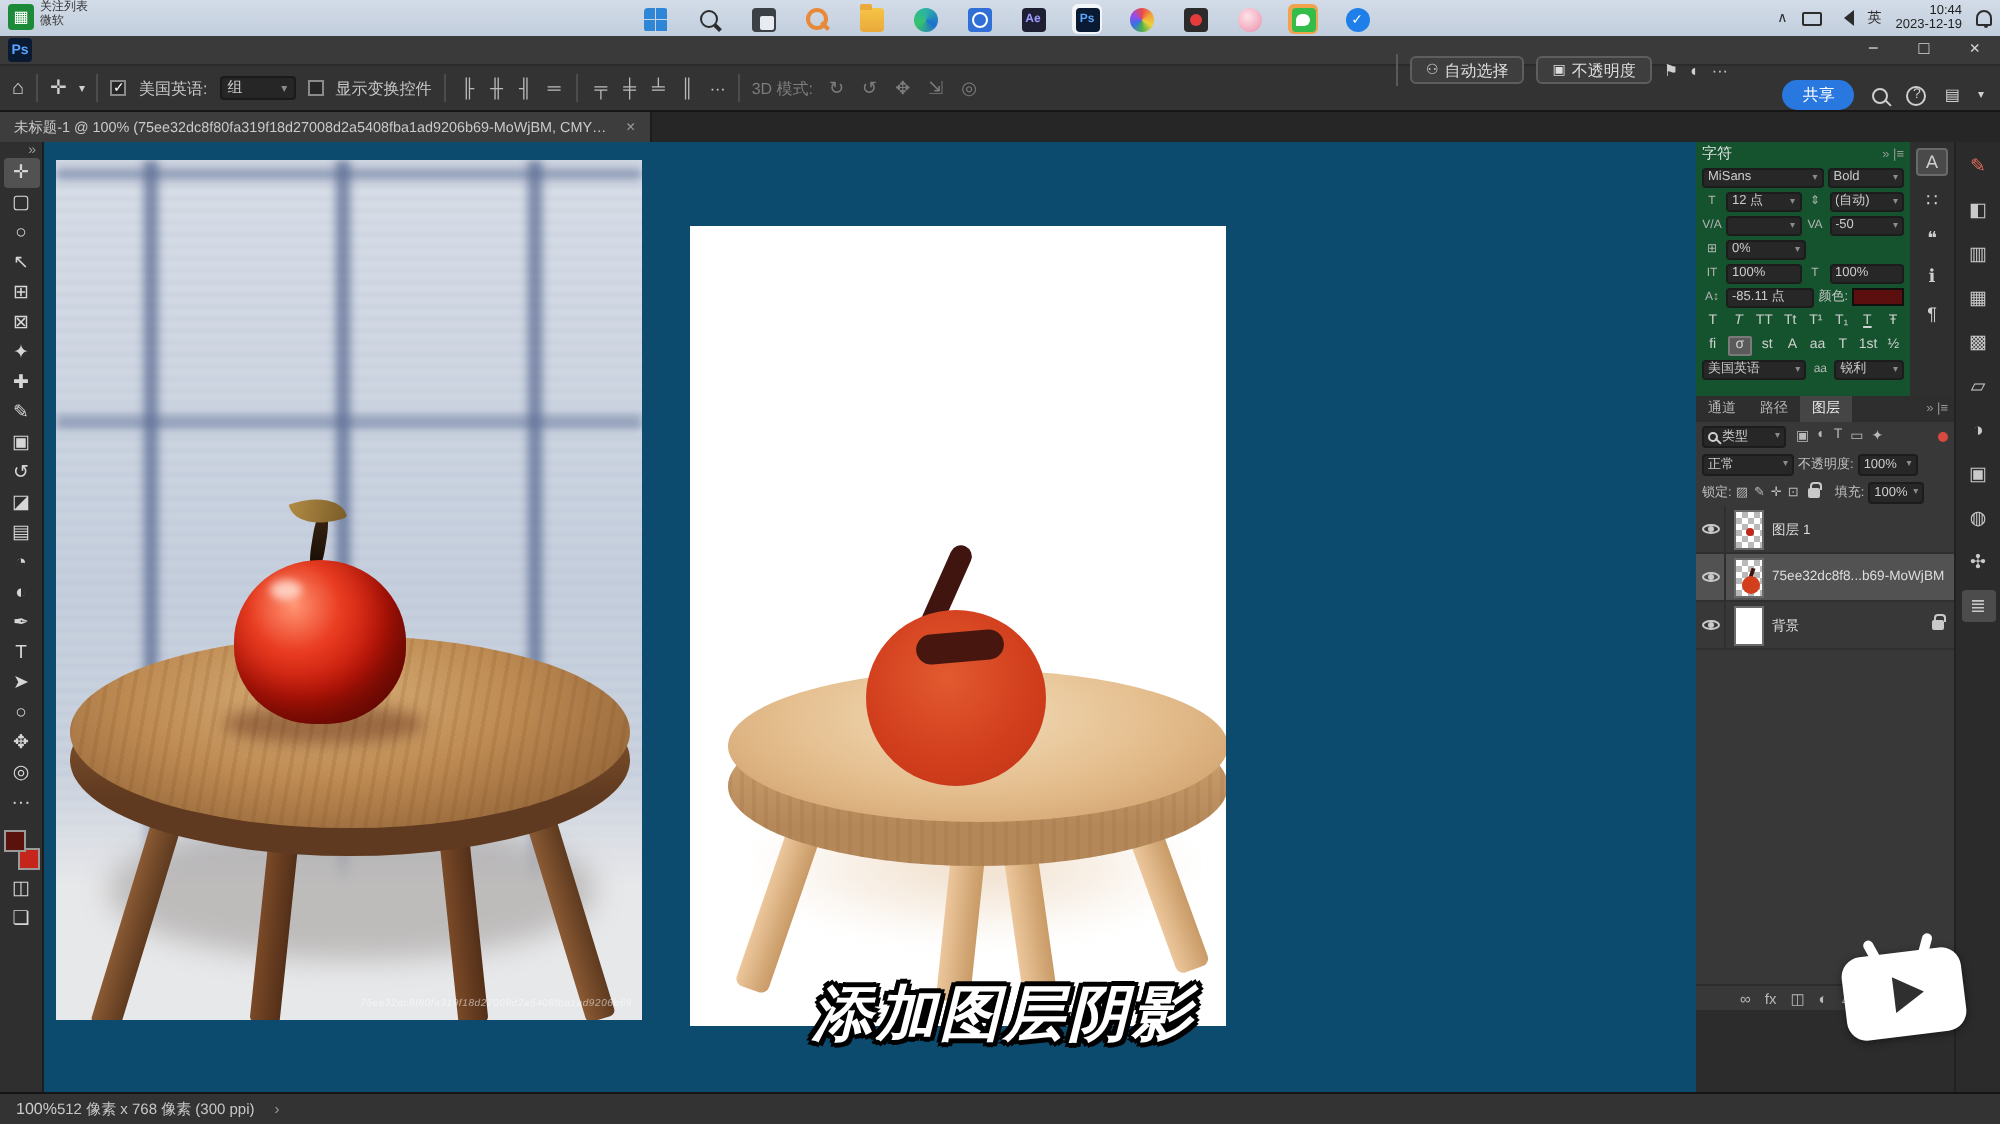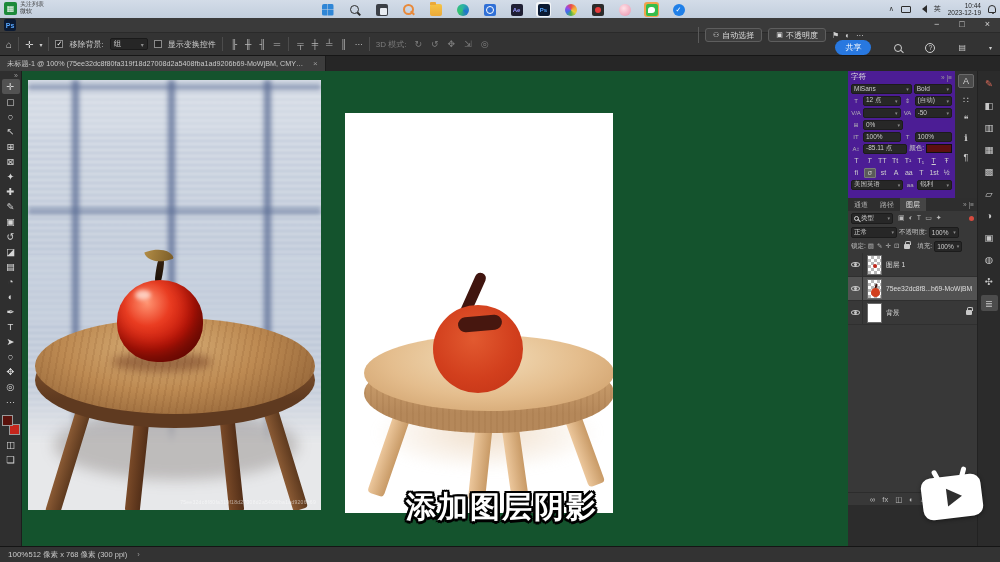--- a/index.html
+++ b/index.html
@@ -72,21 +72,21 @@
          align-items:center; justify-content:center; font-size:7px; color:#fff; }
   .fld { background:#262626; border:1px solid #1a1a1a; border-radius:2px; height:12px;
          display:flex; align-items:center; justify-content:space-between; padding:0 3px;
          font-size:7.5px; color:#ccc; gap:3px; }
   .fld .arr { font-size:6px; color:#8b8b8b; }
   .aln { font-size:9px; color:#b9b9b9; padding:0 2px; }
   .dim { color:#7d7d7d; }
   #ctx-buttons { position:absolute; left:698px; top:27px; display:flex; gap:6px; align-items:center; z-index:11; }
   .ctx-btn { height:14px; border:1px solid #5e5e5e; border-radius:3px; background:#3e3e3e;
              display:flex; align-items:center; gap:3px; padding:0 7px; font-size:8px; color:#ddd; }
-  #share-row { position:absolute; right:8px; top:40px; display:flex; gap:23px; align-items:center; z-index:11; }
+  #share-row { position:absolute; right:8px; top:40px; display:flex; gap:9px; align-items:center; z-index:11; }
   .share-pill { background:#2878e0; color:#fff; font-size:8px; border-radius:8px; padding:2px 10px; }
   .ico-searchw { width:8px; height:8px; border:1.2px solid #cfcfcf; border-radius:50%; position:relative; }
   .ico-searchw::after { content:""; position:absolute; right:-3px; bottom:-2px; width:4px; height:1.2px; background:#cfcfcf; transform:rotate(45deg); }
   .ico-help { width:10px; height:10px; border:1px solid #cfcfcf; border-radius:50%;
               font-size:7px; color:#cfcfcf; display:flex; align-items:center; justify-content:center; }
 
   
   #tabbar { position:absolute; left:0; top:56px; width:1000px; height:15px; background:#262626; }
   #doc-tab { position:absolute; left:0; top:0; height:15px; background:#3d3d3d; border-right:1px solid #1c1c1c;
              display:flex; align-items:center; gap:6px; padding:0 7px; max-width:330px; }
@@ -97,21 +97,21 @@
   #tools { position:absolute; left:0; top:71px; bottom:16px; width:22px; background:#2f2f2f; border-right:1px solid #1d1d1d; }
   #tools .collapse { display:block; text-align:right; font-size:7px; color:#9a9a9a; padding:1px 3px 0 0; }
   .tool { width:18px; height:15px; margin:0 auto; display:flex; align-items:center; justify-content:center;
           font-size:9.5px; color:#d6d6d6; border-radius:2px; }
   .tool.sel { background:#525252; }
   #swatches { position:relative; width:18px; height:20px; margin:6px auto 2px; }
   #fg-swatch { position:absolute; left:0; top:0; width:11px; height:11px; background:#5a120c; border:1px solid #9a9a9a; }
   #bg-swatch { position:absolute; right:0; bottom:0; width:11px; height:11px; background:#c5251b; border:1px solid #9a9a9a; }
 
   
-  #pasteboard { position:absolute; left:22px; right:152px; top:71px; bottom:16px; background:#14532d; overflow:hidden; }
+  #pasteboard { position:absolute; left:22px; right:152px; top:71px; bottom:16px; background:#0c4a6e; overflow:hidden;font-style:italic; }
 
   #photo { position:absolute; left:6px; top:9px; width:293px; height:430px; background:#cfd6e0; overflow:hidden; }
   .ph-bg { position:absolute; inset:-4px; filter:blur(1.6px); background:
      repeating-linear-gradient(0deg, rgba(130,148,180,.30) 0 1.5px, rgba(255,255,255,0) 1.5px 6px),
      linear-gradient(180deg,#dde2ea 0%, #c9d2df 50%, #d6dbe3 100%); }
   .ph-line-v { position:absolute; top:0; bottom:0; width:7px; background:rgba(88,106,145,.75); filter:blur(2.5px); }
   .ph-line-h { position:absolute; left:0; right:0; height:6px; background:rgba(88,106,145,.55); filter:blur(2.5px); }
   .ph-floor { position:absolute; left:-5px; right:-5px; top:305px; bottom:-5px;
               background:linear-gradient(180deg, rgba(230,231,234,0), #e7e8ea 45%); filter:blur(2px); }
   .ph-tbl-shadow { position:absolute; left:26px; top:330px; width:244px; height:70px; border-radius:50%;
@@ -165,21 +165,21 @@
              font-size:9.5px; color:#c9c9c9; border-radius:2px; }
   .dock-ic.act { background:#4c4c4c; }
   .dock-ic.red { color:#e06c5a; }
   #strip { position:absolute; right:23px; top:0; width:22px; height:127px; background:#2f2f2f;
            display:flex; flex-direction:column; align-items:center; padding-top:3px; gap:5px; }
   .strip-ic { width:16px; height:14px; display:flex; align-items:center; justify-content:center;
               font-size:9px; color:#cfcfcf; border-radius:2px; }
   .strip-ic.act { background:#4a4a4a; border:1px solid #6a6a6a; }
 
   
-  #charpanel { position:absolute; left:0; top:0; width:107px; height:127px; background:#4c1d95; padding:1px 3px; }
+  #charpanel { position:absolute; left:0; top:0; width:107px; height:127px; background:#14532d; padding:1px 3px; }
   .cp-head { display:flex; justify-content:space-between; align-items:center; height:10px; }
   .cp-title { font-size:7.5px; color:#e0e0e0; }
   .cp-men { font-size:6.5px; color:#9a9a9a; }
   .cp-row { display:flex; align-items:center; gap:2px; height:11px; margin-top:1px; }
   .cp-ic { font-size:6px; color:#b5b5b5; width:10px; text-align:center; flex:none; }
   .cp-fld { background:#272727; border:1px solid #1c1c1c; border-radius:2px; height:10px; flex:1;
             display:flex; align-items:center; justify-content:space-between; padding:0 2px; font-size:6.5px; color:#ccc; min-width:0; }
   .cp-fld .arr { font-size:5px; color:#8b8b8b; }
   .cp-fld .v { white-space:nowrap; overflow:hidden; }
   .cp-swatch { width:26px; height:9px; background:#5c0f0f; border:1px solid #101010; }
@@ -312,21 +312,21 @@
     <span>×</span>
   </div>
 
 <div id="optionsbar">
   <span class="ob-ic">⌂</span>
   <span class="ob-sep"></span>
   <span class="ob-ic">✛</span>
   <span class="ob-ic" style="font-size:6px">▾</span>
   <span class="ob-sep"></span>
   <span class="chk">✓</span>
-  <span class="ob-lab">移除背景:</span>
+  <span class="ob-lab">美国英语:</span>
   <span class="fld" style="width:38px">
     <span>组</span>
     <span class="arr">▾</span>
   </span>
   <span class="chk"></span>
   <span class="ob-lab">显示变换控件</span>
   <span class="ob-sep"></span>
   <span style="display:flex;gap:4px">
       <span class="aln">╟</span>
       <span class="aln">╫</span>

